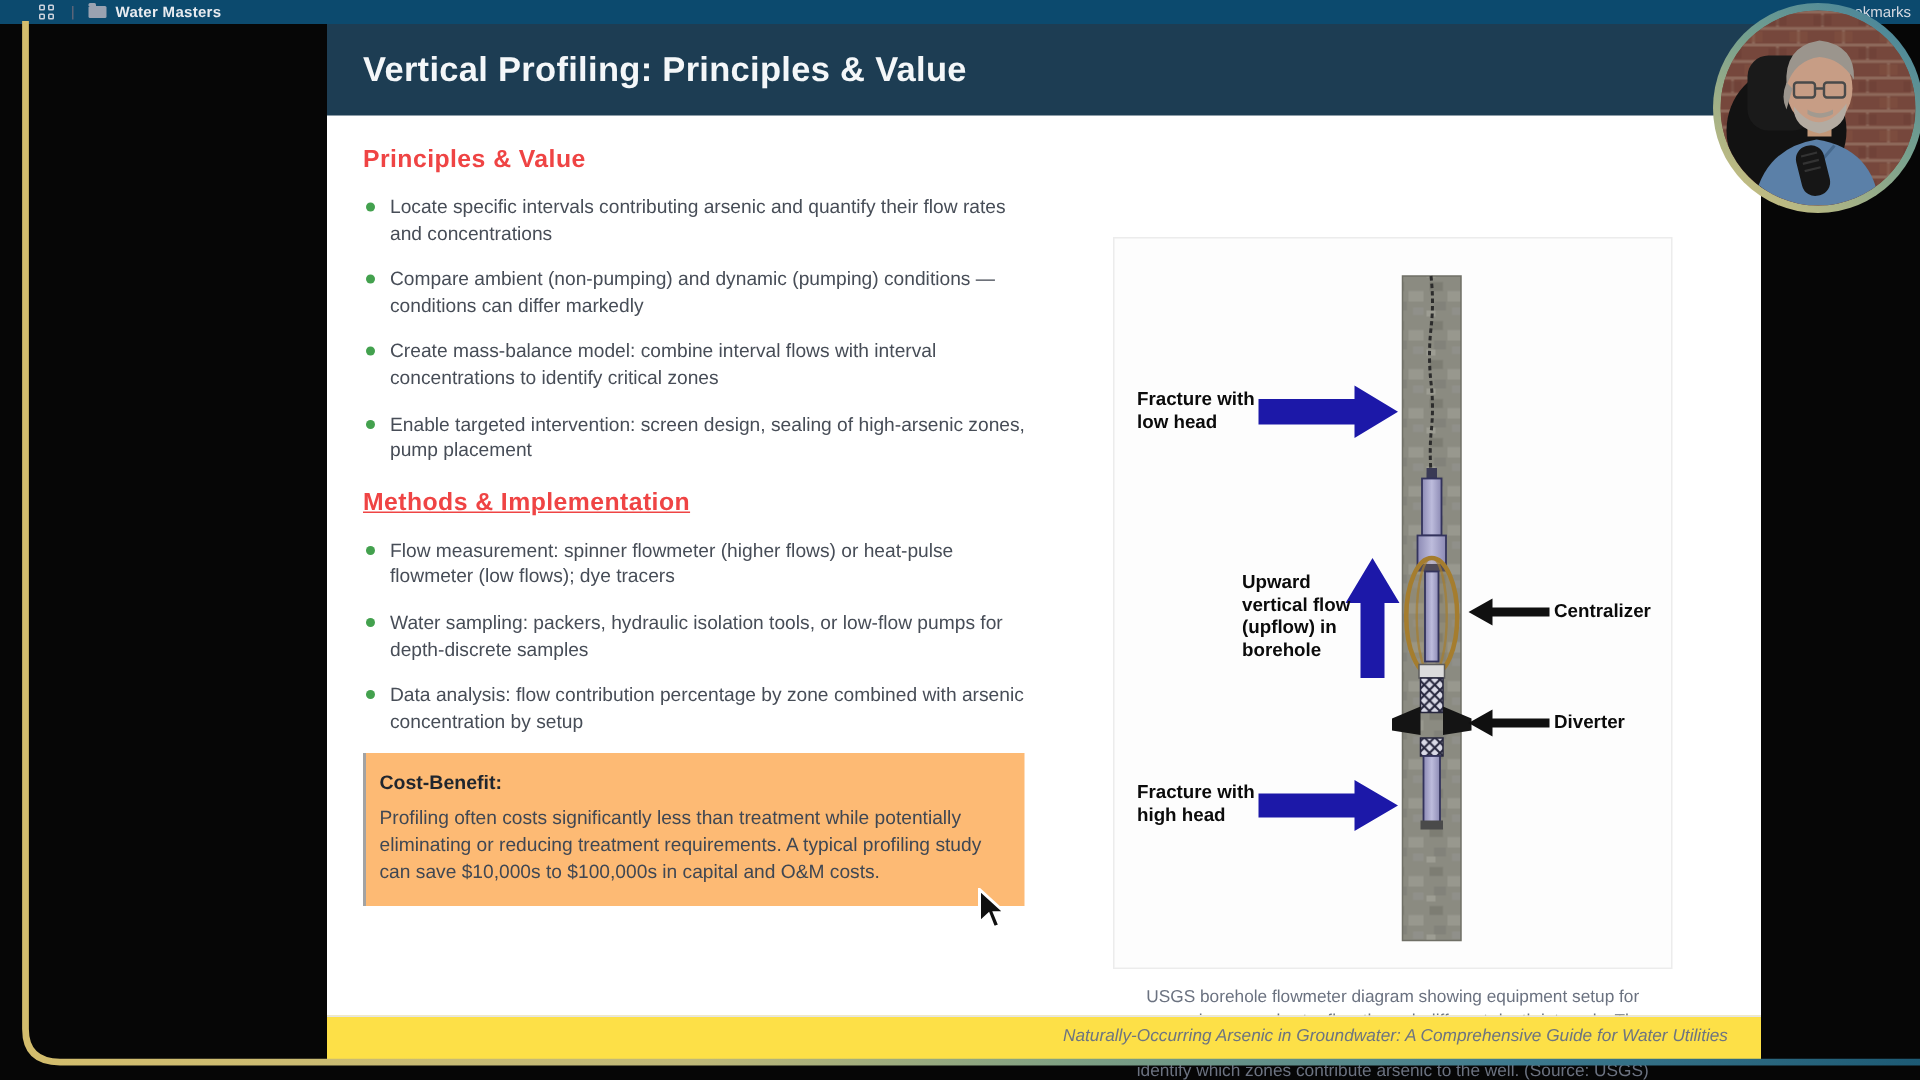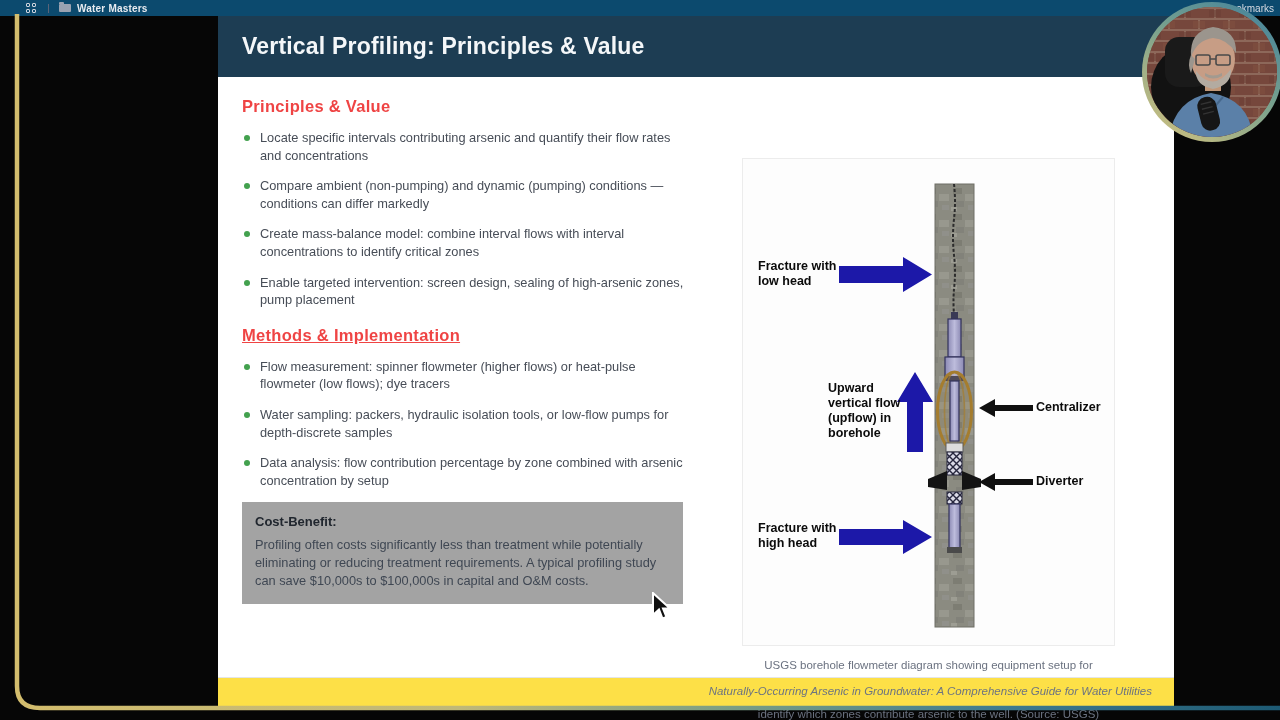--- a/index.html
+++ b/index.html
@@ -35,22 +35,22 @@
 
   .left-col { position:absolute; left:24px; top:20px; width:452px; }
   h2.sec { color:#ef4444; font-size:16.5px; font-weight:bold; letter-spacing:.3px;
     margin-bottom:13px; }
   h2.sec.second { margin-top:17px;text-decoration:underline; }
   ul.bullets { list-style:none; }
   ul.bullets li { position:relative; padding-left:18px; margin-bottom:13px;
     font-size:12.8px; line-height:17.6px; color:#474d57; }
   .dot { position:absolute; left:2px; top:6px; width:6px; height:6px;
     border-radius:50%; background:#43a14e; }
-  .callout { margin-top:11px; width:441px; background:#a3a3a3;
-    border-left:4px solid #a3a3a3; padding:12px 16px 14px 9px; }
+  .callout { margin-top:11px; width:441px; background:#fdba74;
+    border-left:2px solid #a3a3a3; padding:12px 16px 14px 9px; }
   .callout-title { font-size:13px; font-weight:bold; color:#20262e; margin-bottom:7px; }
   .callout-text { font-size:12.8px; line-height:18px; color:#3f4753; }
 
   
   .fig-col { position:absolute; left:524px; top:81px; width:373px; }
   .fig-card { position:relative; width:373px; height:488px; background:#fdfdfd;
     border:1px solid #ececec; }
   .fig-card svg { position:absolute; left:0; top:0; }
   .diag-label { position:absolute; font-size:12.5px; line-height:15px; font-weight:bold;
     color:#0b0b0b; white-space:pre-line; }

